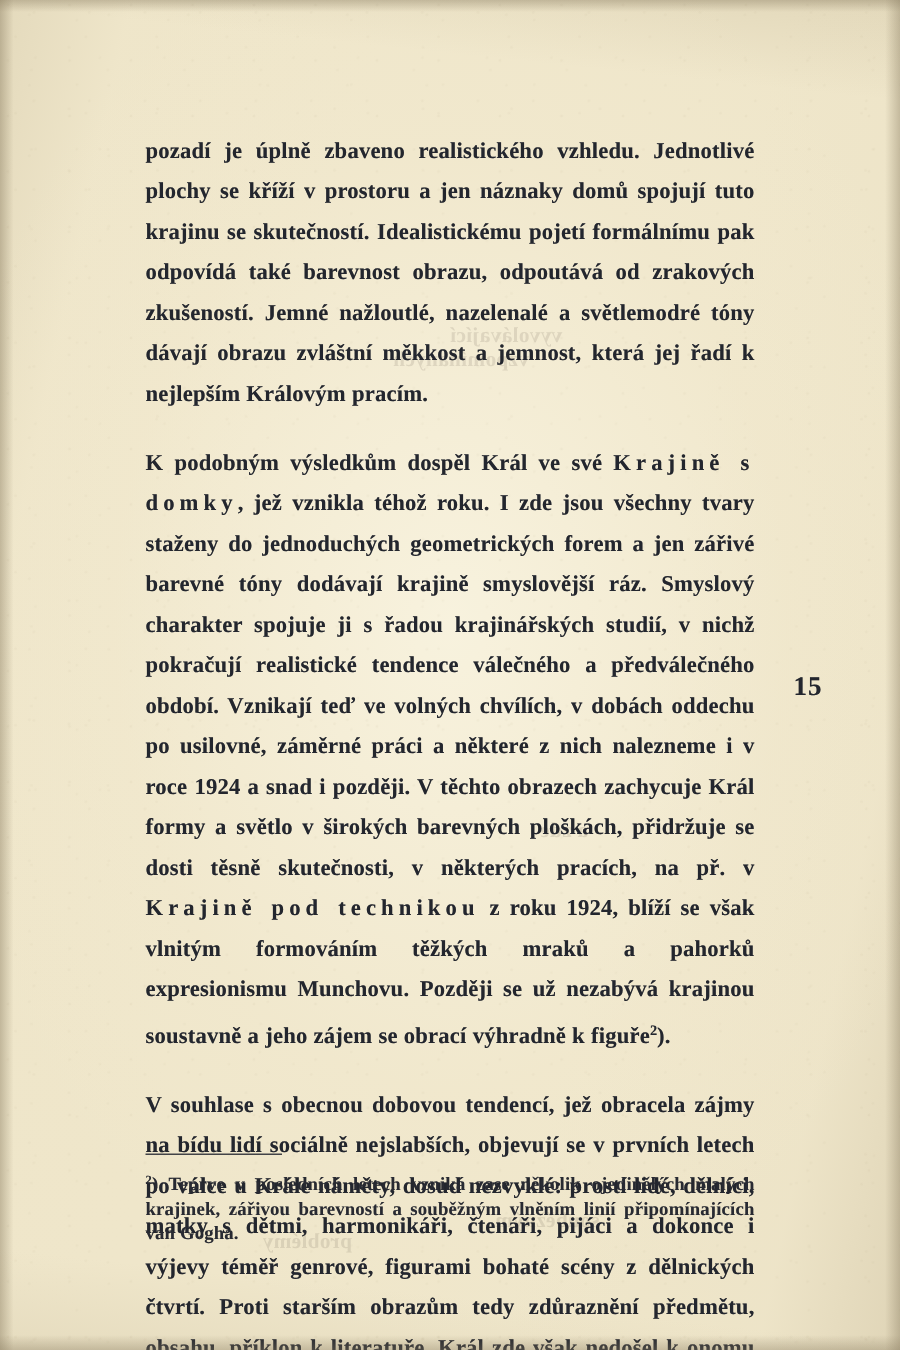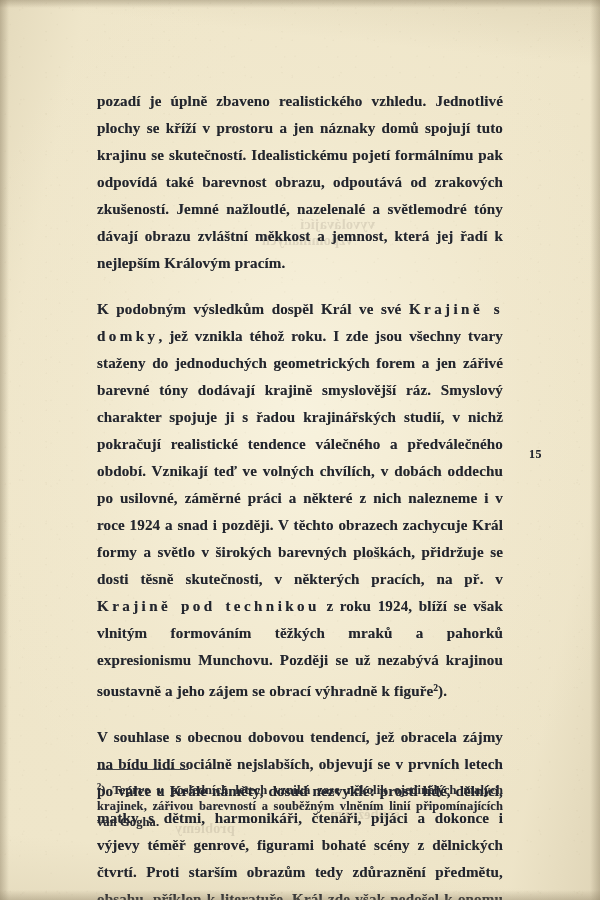--- a/index.html
+++ b/index.html
@@ -99,21 +99,21 @@
   sup.fnref {
     font-size: 9.6px;
     vertical-align: 0.55em;
     letter-spacing: 0;
   }
 
   #folio {
     position: absolute;
     left: 529px;
     top: 447px;
-    font-size: 12px;
+    font-size: 18px;
     font-weight: bold;
     color: #23262e;
     letter-spacing: 0.6px;
     text-shadow: 0 0 0.35px rgba(35,38,46,0.45);
   }
 
   #fnrule {
     position: absolute;
     left: 97px;
     top: 769px;

